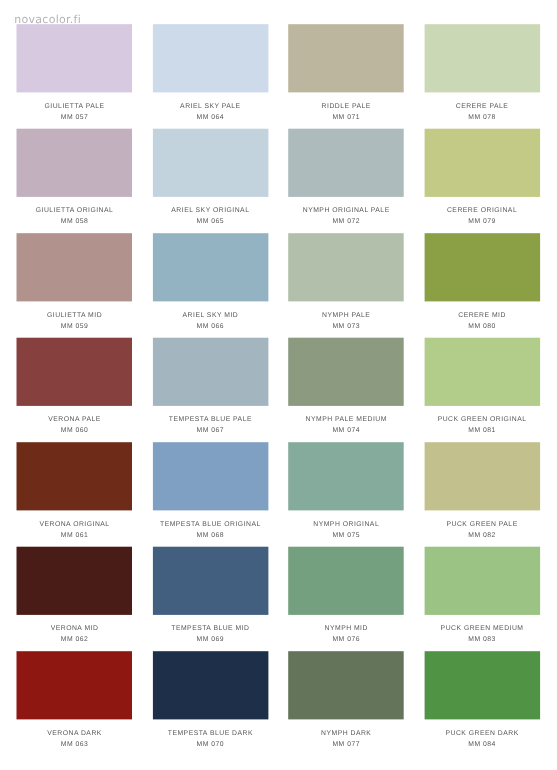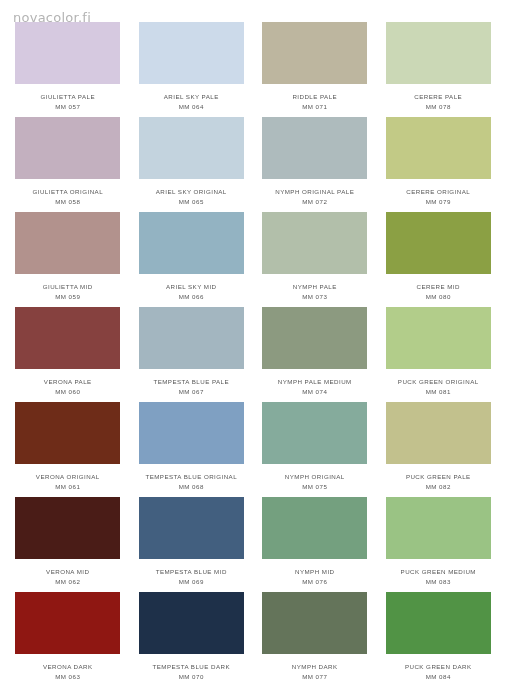--- a/index.html
+++ b/index.html
@@ -20,21 +20,21 @@
     height: 700px;
     background: #ffffff;
     box-sizing: border-box;
   }
   #site-header {
     padding: 8px 0 0 13px;
     height: 22px;
     box-sizing: border-box;
   }
   #site-name {
-    font-size: 13px;
+    font-size: 10px;
     color: #b4b4b4;
     letter-spacing: 0.25px;
     font-family: "DejaVu Sans", sans-serif;
   }
   #swatch-grid {
     display: grid;
     grid-template-columns: repeat(4, 1fr);
     grid-template-rows: repeat(7, 95px);
     column-gap: 0px;
     row-gap: 0px;

